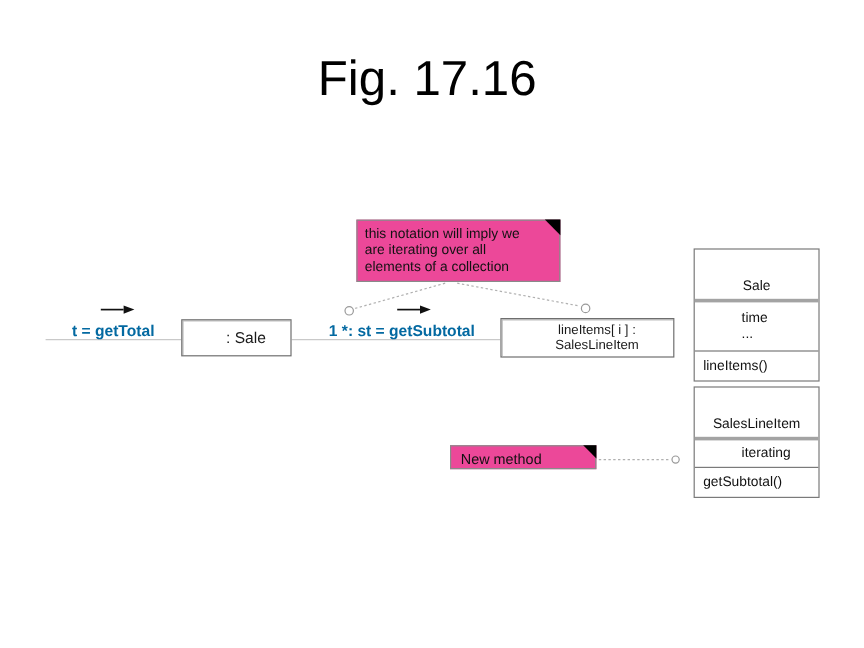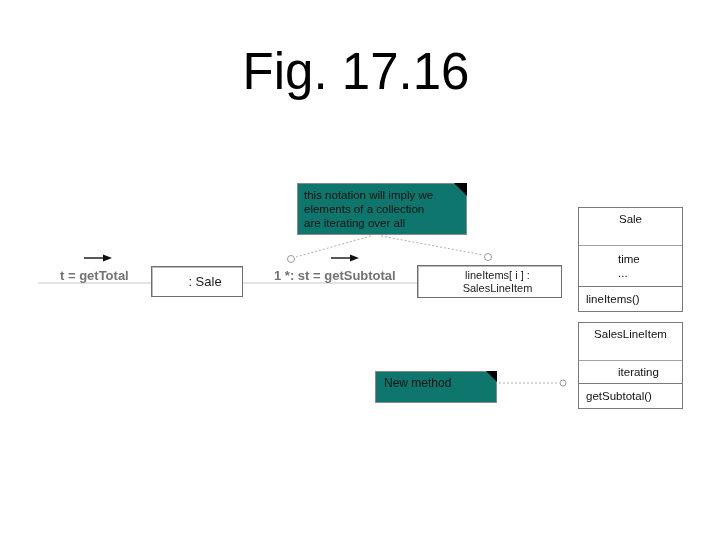--- a/index.html
+++ b/index.html
@@ -2,64 +2,65 @@
 <html><head>
 <meta charset="utf-8">
 <style>
   html,body{margin:0;padding:0;background:#fff;}
   .slide{
     position:relative;width:720px;height:540px;background:#ffffff;
     font-family:"Liberation Sans", sans-serif;color:#1a1a1a;overflow:hidden;
   }
   .title{
     position:absolute;top:42px;left:0;width:712px;margin:0;
-    text-align:center;font-size:51px;font-weight:400;color:#000;
+    text-align:center;font-size:41px;font-weight:400;color:#000;
     font-family:"Liberation Sans", sans-serif;letter-spacing:0px;
   }
   svg.connectors{position:absolute;left:0;top:0;}
 
   
   .note{
-    position:absolute;background:#0f766e;border:1px solid #8a8a8a;
+    position:absolute;background:#ec4899;border:1px solid #8a8a8a;
     font-size:11.5px;line-height:14px;color:#111;
     padding:4px 6px;box-sizing:border-box;
   }
   .fold{
     position:absolute;top:-1px;right:-1px;width:0;height:0;
     border-top:13px solid #000;border-left:13px solid transparent;
   }
   .note-iteration{left:297px;top:183px;width:170px;height:52px;}
-  .note-newmethod{left:375px;top:371px;width:122px;height:32px;padding:4px 8px;font-size:12px;}
+  .note-newmethod{left:375px;top:371px;width:122px;height:20px;padding:4px 8px;font-size:12px;}
 
   
   .objbox{
     position:absolute;background:#fff;border:1px solid #6e6e6e;
     box-sizing:border-box;display:flex;flex-direction:column;
     align-items:center;justify-content:center;text-align:center;
     box-shadow:1px 1px 0 #bdbdbd inset;
     padding-left:16px;
   }
   .obj-sale{left:151px;top:266px;width:92px;height:31px;font-size:13px;}
   .obj-lineitem{left:417px;top:265px;width:145px;height:33px;font-size:11px;line-height:13px;}
 
   
   .msg{
-    position:absolute;font-size:13px;font-weight:bold;color:#737373;white-space:nowrap;
+    position:absolute;font-size:13px;font-weight:bold;color:#0369a1;white-space:nowrap;
   }
   .msg-gettotal{left:60px;top:268px;}
   .msg-getsubtotal{left:274px;top:268px;text-align:right;}
 
   
   .classbox{
     position:absolute;background:#fff;border:1px solid #7a7a7a;
     box-sizing:border-box;font-size:11.5px;color:#111;
   }
   .classbox .cname{
-    text-align:center;border-bottom:1px solid #a3a3a3;
-    padding:5px 4px 20px 4px;
+    text-align:center;border-bottom:3px solid #a3a3a3;
+    padding:5px 4px 4px 4px;
+    margin-top:20px;
   }
   .classbox .cattrs{
     border-bottom:1px solid #7a7a7a;padding:4px 0 4px 7px;
   }
   .classbox .cattrs div{line-height:14px;margin-left:32px;}
   .classbox .cmeths{padding:6px 0 6px 7px;}
   .class-sale{left:578px;top:207px;width:105px;}
   .class-sale .cattrs{padding-top:6px;padding-bottom:6px;}
   .class-sli{left:578px;top:322px;width:105px;}
 </style>
@@ -86,22 +87,22 @@
     <circle cx="291" cy="259" r="3.5" fill="#ffffff" stroke="#999" stroke-width="1"></circle>
     <circle cx="488" cy="257" r="3.5" fill="#ffffff" stroke="#999" stroke-width="1"></circle>
 
     <line x1="499" y1="383" x2="557" y2="383" stroke="#b0b0b0" stroke-width="1" stroke-dasharray="2,2"></line>
     <circle cx="563" cy="383" r="3" fill="#ffffff" stroke="#999" stroke-width="1"></circle>
   </svg>
 
   <div class="note note-iteration">
     <span class="fold"></span>
     <div>this notation will imply we</div>
+    <div>are iterating over all</div>
     <div>elements of a collection</div>
-    <div>are iterating over all</div>
   </div>
 
   <div class="msg msg-gettotal">t = getTotal</div>
   <div class="msg msg-getsubtotal">1 *: st = getSubtotal</div>
 
   <div class="objbox obj-sale">
     <span>: Sale</span>
   </div>
 
   <div class="objbox obj-lineitem">

